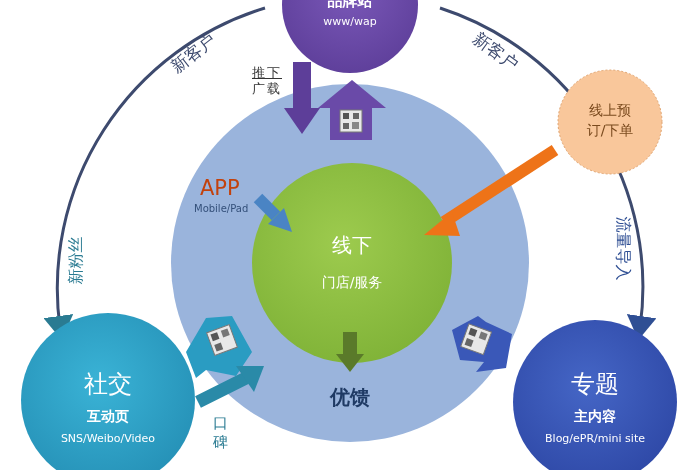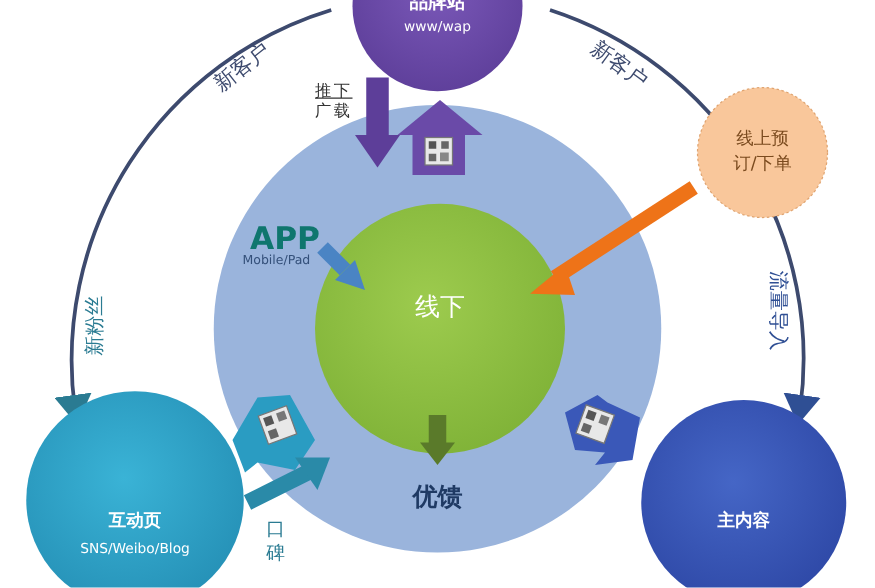--- a/index.html
+++ b/index.html
@@ -124,32 +124,36 @@
   <div class="lbl" style="left:168px; top:42px; color:#3d4a6e; font-size:17px; transform:rotate(-38deg);">新客户</div>
   <div class="lbl" style="left:470px; top:40px; color:#3d4a6e; font-size:17px; transform:rotate(36deg);">新客户</div>
   <div class="lbl" style="left:52px; top:250px; color:#2a7b92; font-size:16px; transform:rotate(-90deg);">新粉丝</div>
   <div class="lbl" style="left:590px; top:238px; color:#2f4f94; font-size:16px; transform:rotate(90deg);">流量导入</div>
 
   
   <div class="lbl" style="left:575px; top:102px; width:70px; color:#7a4a1e; font-size:14px;">线上预</div>
   <div class="lbl" style="left:575px; top:122px; width:70px; color:#7a4a1e; font-size:14px;">订/下单</div>
 
   
-  <div class="lbl" style="left:200px; top:176px; color:#0f766e; font-size:25px; font-weight:bold;">APP</div>
+  <div class="lbl" style="left:200px; top:176px; color:#c2410c; font-size:21px; font-weight:normal;">APP</div>
   <div class="lbl" style="left:194px; top:203px; color:#34507a; font-size:10px;">Mobile/Pad</div>
 
   
   <div class="lbl" style="left:302px; top:232px; width:100px; color:#fff; font-size:20px;">线下</div>
+  <div class="lbl" style="left:302px; top:274px; width:100px; color:#fff; font-size:14px;">门店/服务</div>
 
   
   <div class="lbl" style="left:310px; top:384px; width:80px; color:#1f3a64; font-size:20px; font-weight:bold;">优馈</div>
 
   
+  <div class="lbl" style="left:58px; top:368px; width:100px; color:#fff; font-size:24px;">社交</div>
   <div class="lbl" style="left:58px; top:408px; width:100px; color:#fff; font-size:14px; font-weight:bold;">互动页</div>
-  <div class="lbl" style="left:38px; top:432px; width:140px; color:#fff; font-size:11px;">SNS/Weibo/Blog</div>
+  <div class="lbl" style="left:38px; top:432px; width:140px; color:#fff; font-size:11px;">SNS/Weibo/Video</div>
 
   
   <div class="lbl" style="left:213px; top:414px; color:#2a7b92; font-size:15px;">口</div>
   <div class="lbl" style="left:213px; top:433px; color:#2a7b92; font-size:15px;">碑</div>
 
   
+  <div class="lbl" style="left:545px; top:368px; width:100px; color:#fff; font-size:24px;">专题</div>
   <div class="lbl" style="left:545px; top:408px; width:100px; color:#fff; font-size:14px; font-weight:bold;">主内容</div>
+  <div class="lbl" style="left:525px; top:432px; width:140px; color:#fff; font-size:11px;">Blog/ePR/mini site</div>
 </div>
 
 </body></html>

